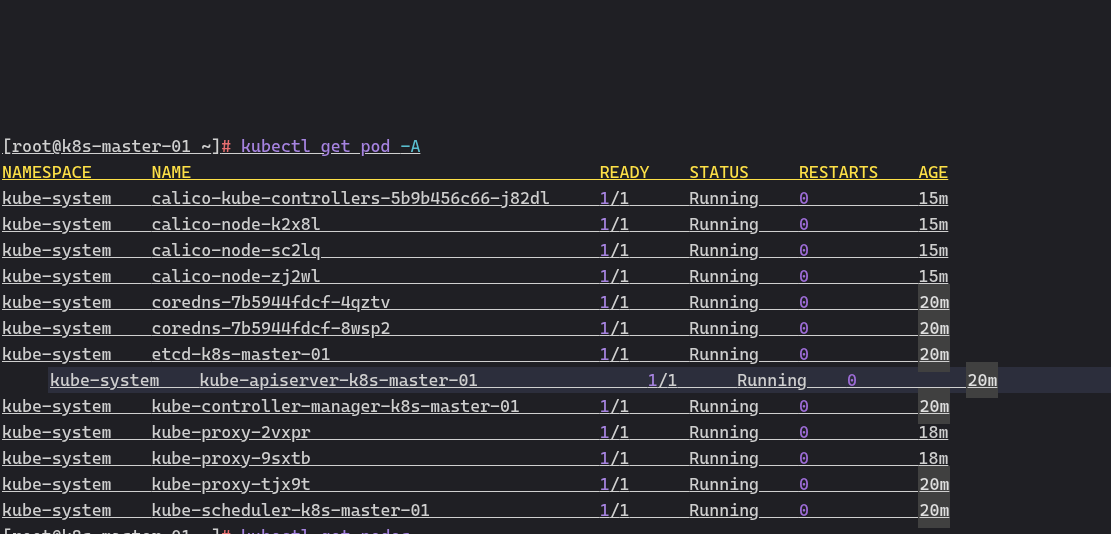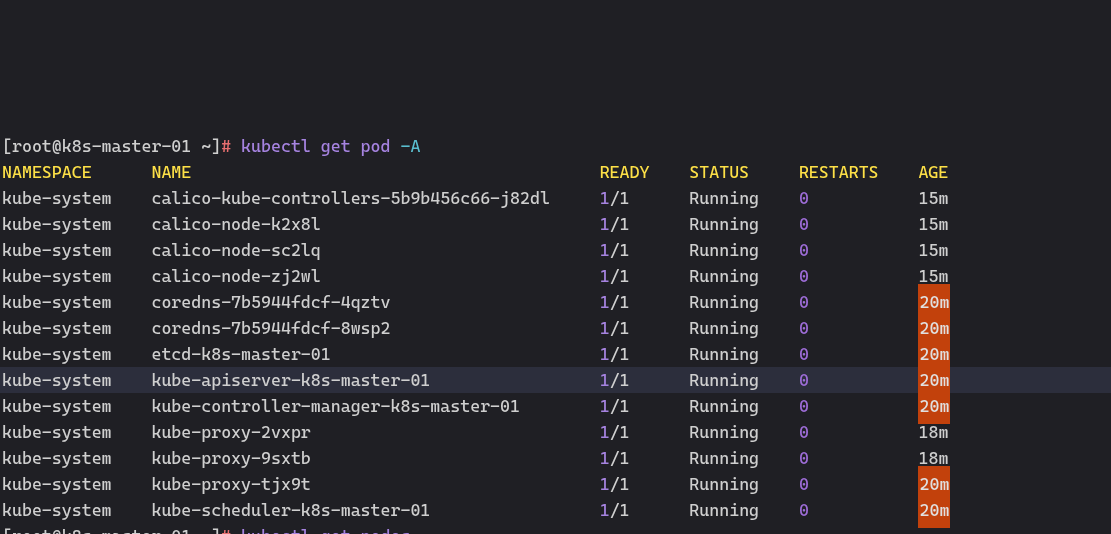--- a/index.html
+++ b/index.html
@@ -8,30 +8,30 @@
     height: 534px;
     background: #1f1f24;
     font-family: "Cascadia Mono", "Consolas", "Menlo", monospace;
     font-size: 17px;
     line-height: 26px;
     color: #d0d0d0;
     white-space: pre;
     overflow: hidden;
   }
   .term { padding: 3px 0 0 0; }
-  .line { padding: 0 2px; }
+  .line { padding: 0 2px; text-decoration: underline; }
   .gray   { color: #cfcfcf; }
   .violet { color: #a683e0; }  
   .cyan   { color: #5abecf; }  
   .purple { color: #9e6dd8; }  
   .red    { color: #e76f6f; }  
   .bracket{ color: #d0d0d0; }
-  .hl-row { background: #2c2e3c; }
+  .hl-row { background: #2c2e3c; margin-left: 48px; }
   .hdr    { color: #fde047; }
-  .age-hl { background: #c2410c; color: #e0e0e0; padding: 8px 1px; }
+  .age-hl { background: #404040; color: #e0e0e0; padding: 8px 1px; }
 </style>
 </head>
 <body>
 
 
 
 <div class="term" id="term"><div class="line"><span class="bracket">[</span><span class="gray">root@k8s-master-01 ~</span><span class="bracket">]</span><span class="red"># </span><span class="violet">kubectl get pod </span><span class="cyan">-A</span></div><div class="line hdr"><span class="hdr">NAMESPACE      NAME                                         READY    STATUS     RESTARTS    AGE</span></div><div class="line"><span class="gray">kube-system    </span><span class="gray">calico-kube-controllers-5b9b456c66-j82dl     </span><span class="violet">1</span>/<span class="gray">1</span>      <span class="gray">Running    </span><span class="purple">0           </span><span class="gray">15m</span></div><div class="line"><span class="gray">kube-system    </span><span class="gray">calico-node-k2x8l                            </span><span class="violet">1</span>/<span class="gray">1</span>      <span class="gray">Running    </span><span class="purple">0           </span><span class="gray">15m</span></div><div class="line"><span class="gray">kube-system    </span><span class="gray">calico-node-sc2lq                            </span><span class="violet">1</span>/<span class="gray">1</span>      <span class="gray">Running    </span><span class="purple">0           </span><span class="gray">15m</span></div><div class="line"><span class="gray">kube-system    </span><span class="gray">calico-node-zj2wl                            </span><span class="violet">1</span>/<span class="gray">1</span>      <span class="gray">Running    </span><span class="purple">0           </span><span class="gray">15m</span></div><div class="line"><span class="gray">kube-system    </span><span class="gray">coredns-7b5944fdcf-4qztv                     </span><span class="violet">1</span>/<span class="gray">1</span>      <span class="gray">Running    </span><span class="purple">0           </span><span class="age-hl">20m</span></div><div class="line"><span class="gray">kube-system    </span><span class="gray">coredns-7b5944fdcf-8wsp2                     </span><span class="violet">1</span>/<span class="gray">1</span>      <span class="gray">Running    </span><span class="purple">0           </span><span class="age-hl">20m</span></div><div class="line"><span class="gray">kube-system    </span><span class="gray">etcd-k8s-master-01                           </span><span class="violet">1</span>/<span class="gray">1</span>      <span class="gray">Running    </span><span class="purple">0           </span><span class="age-hl">20m</span></div><div class="line hl-row"><span class="gray">kube-system    </span><span class="gray">kube-apiserver-k8s-master-01                 </span><span class="violet">1</span>/<span class="gray">1</span>      <span class="gray">Running    </span><span class="purple">0           </span><span class="age-hl">20m</span></div><div class="line"><span class="gray">kube-system    </span><span class="gray">kube-controller-manager-k8s-master-01        </span><span class="violet">1</span>/<span class="gray">1</span>      <span class="gray">Running    </span><span class="purple">0           </span><span class="age-hl">20m</span></div><div class="line"><span class="gray">kube-system    </span><span class="gray">kube-proxy-2vxpr                             </span><span class="violet">1</span>/<span class="gray">1</span>      <span class="gray">Running    </span><span class="purple">0           </span><span class="gray">18m</span></div><div class="line"><span class="gray">kube-system    </span><span class="gray">kube-proxy-9sxtb                             </span><span class="violet">1</span>/<span class="gray">1</span>      <span class="gray">Running    </span><span class="purple">0           </span><span class="gray">18m</span></div><div class="line"><span class="gray">kube-system    </span><span class="gray">kube-proxy-tjx9t                             </span><span class="violet">1</span>/<span class="gray">1</span>      <span class="gray">Running    </span><span class="purple">0           </span><span class="age-hl">20m</span></div><div class="line"><span class="gray">kube-system    </span><span class="gray">kube-scheduler-k8s-master-01                 </span><span class="violet">1</span>/<span class="gray">1</span>      <span class="gray">Running    </span><span class="purple">0           </span><span class="age-hl">20m</span></div><div class="line"><span class="bracket">[</span><span class="gray">root@k8s-master-01 ~</span><span class="bracket">]</span><span class="red"># </span><span class="violet">kubectl get nodes</span></div></div>
 
 
 

